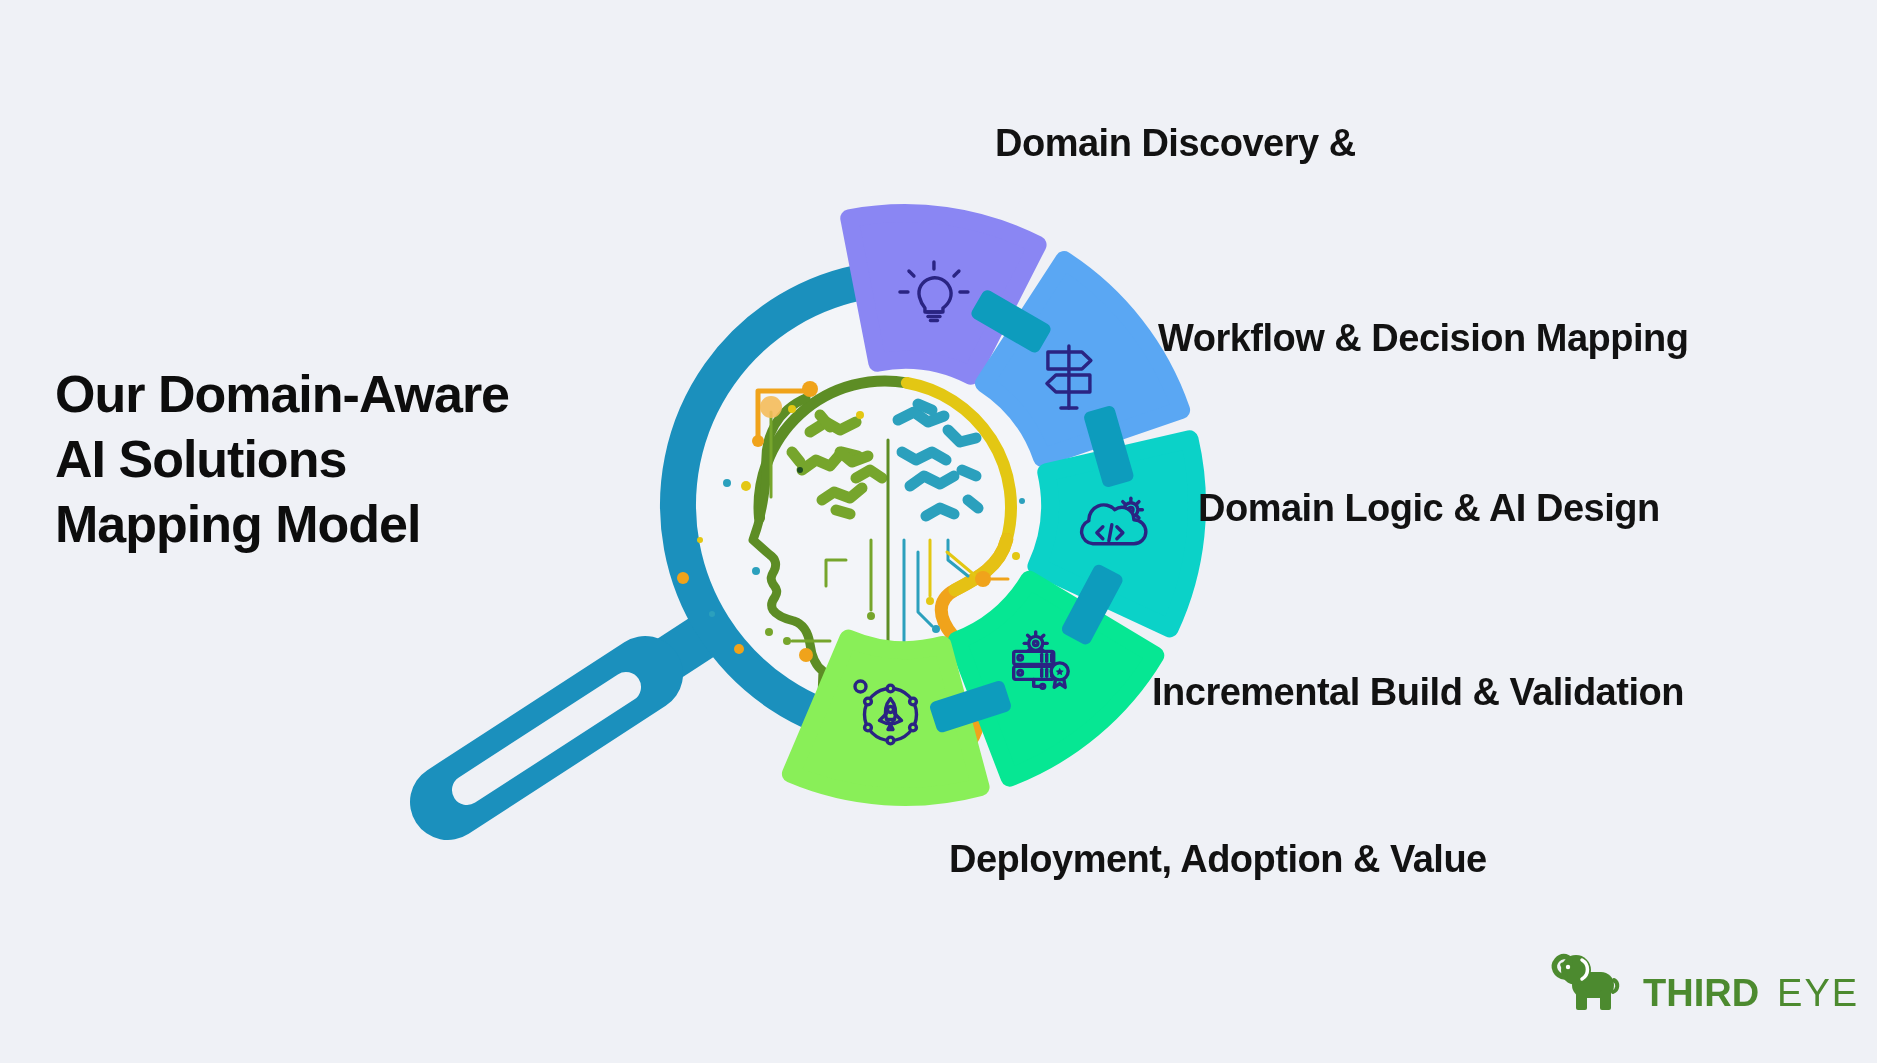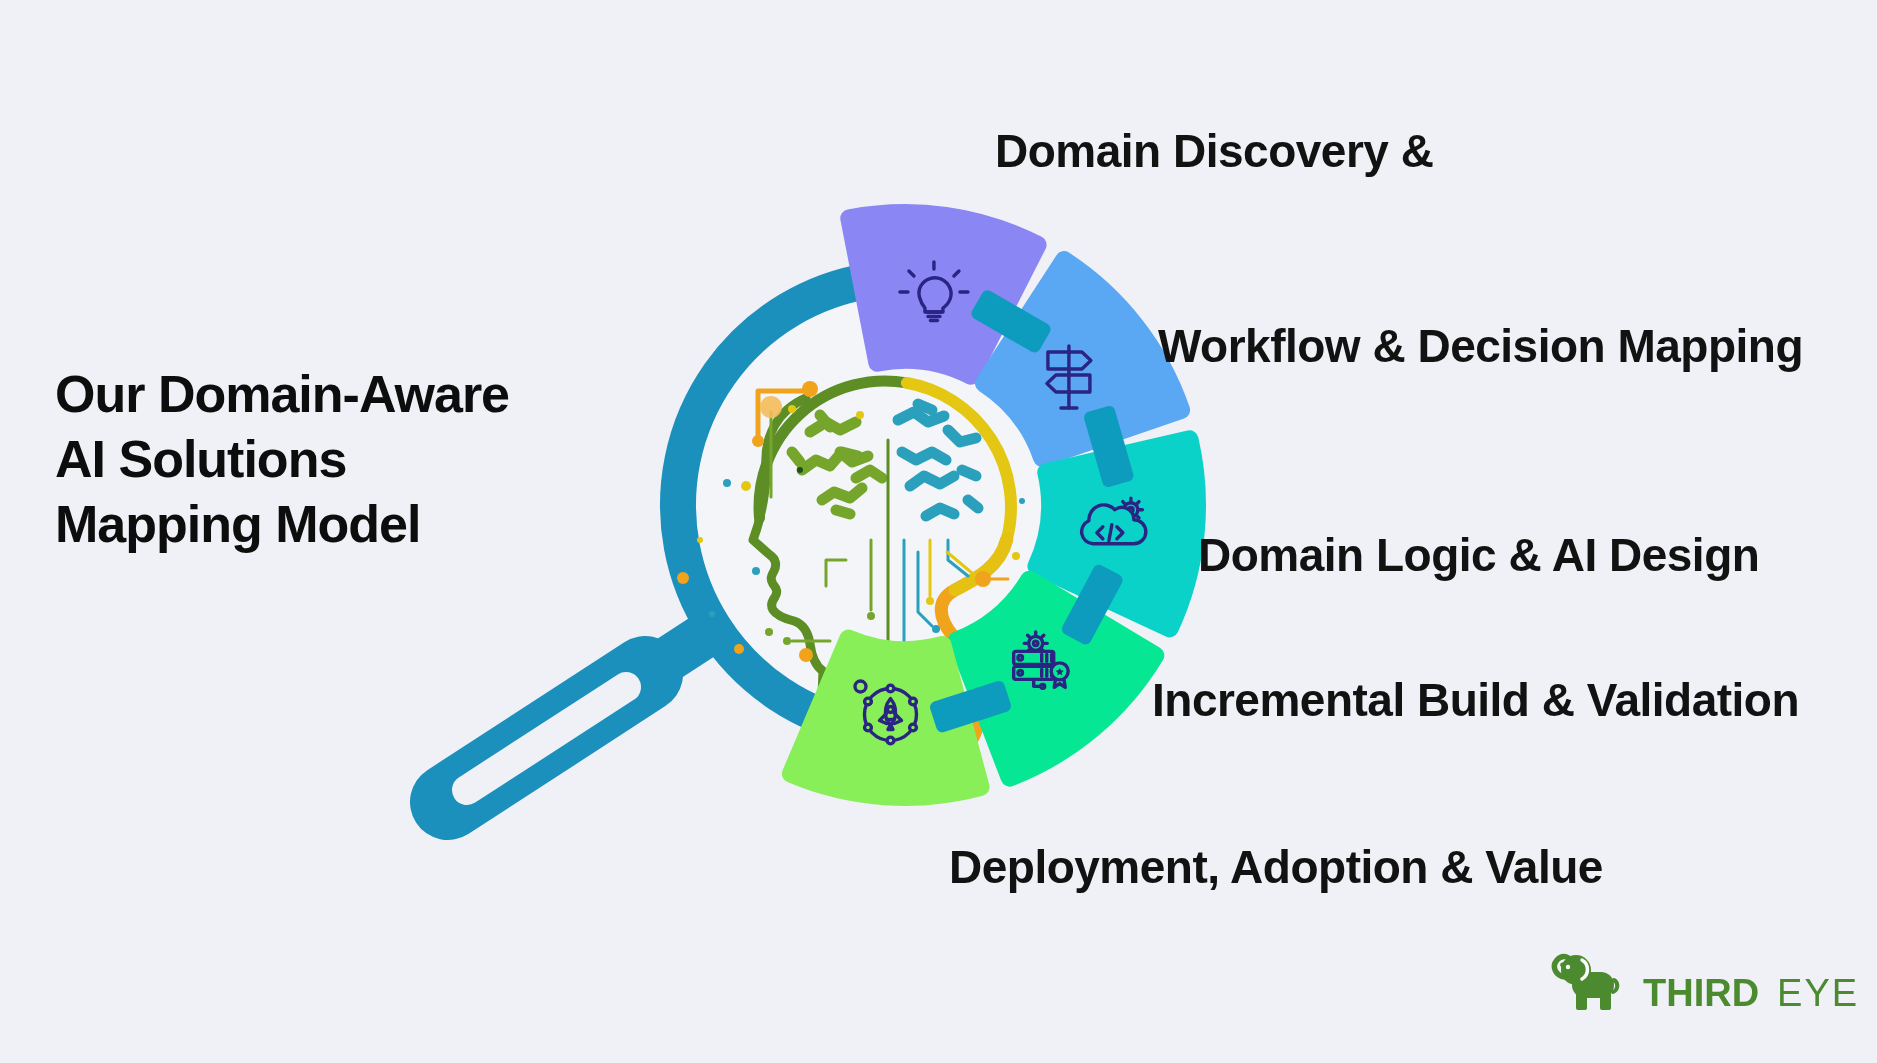--- a/index.html
+++ b/index.html
@@ -7,27 +7,27 @@
     width:1877px;height:1063px;position:relative;overflow:hidden;
     font-family:"Liberation Sans",sans-serif;background:#eff1f6;
   }
   #scene{position:absolute;left:0;top:0;}
   .title{
     position:absolute;left:55px;top:362px;
     font-size:52px;line-height:65px;font-weight:700;color:#0d0d0d;letter-spacing:-1px;
   }
   .title span{display:block;}
   .step-label{
-    position:absolute;font-size:46px;line-height:49px;font-weight:700;
-    color:#121212;letter-spacing:-0.5px;white-space:nowrap;margin-top:8px;
+    position:absolute;font-size:38px;line-height:49px;font-weight:700;
+    color:#121212;letter-spacing:-0.5px;white-space:nowrap;
   }
   .step-label span{display:block;}
   .lbl1{left:995px;top:119px;}
   .lbl2{left:1158px;top:314px;}
-  .lbl3{left:1198px;top:523px;}
+  .lbl3{left:1198px;top:484px;}
   .lbl4{left:1152px;top:668px;text-align:center;}
   .lbl5{left:949px;top:834px;line-height:50px;}
   .logo{
     position:absolute;left:1643px;top:972px;font-size:38px;color:#4c8a2f;
     white-space:nowrap;letter-spacing:0;
   }
   .logo .b{font-weight:700;}
   .logo .l{font-weight:400;letter-spacing:2px;margin-left:18px;}
 </style>
 </head>

